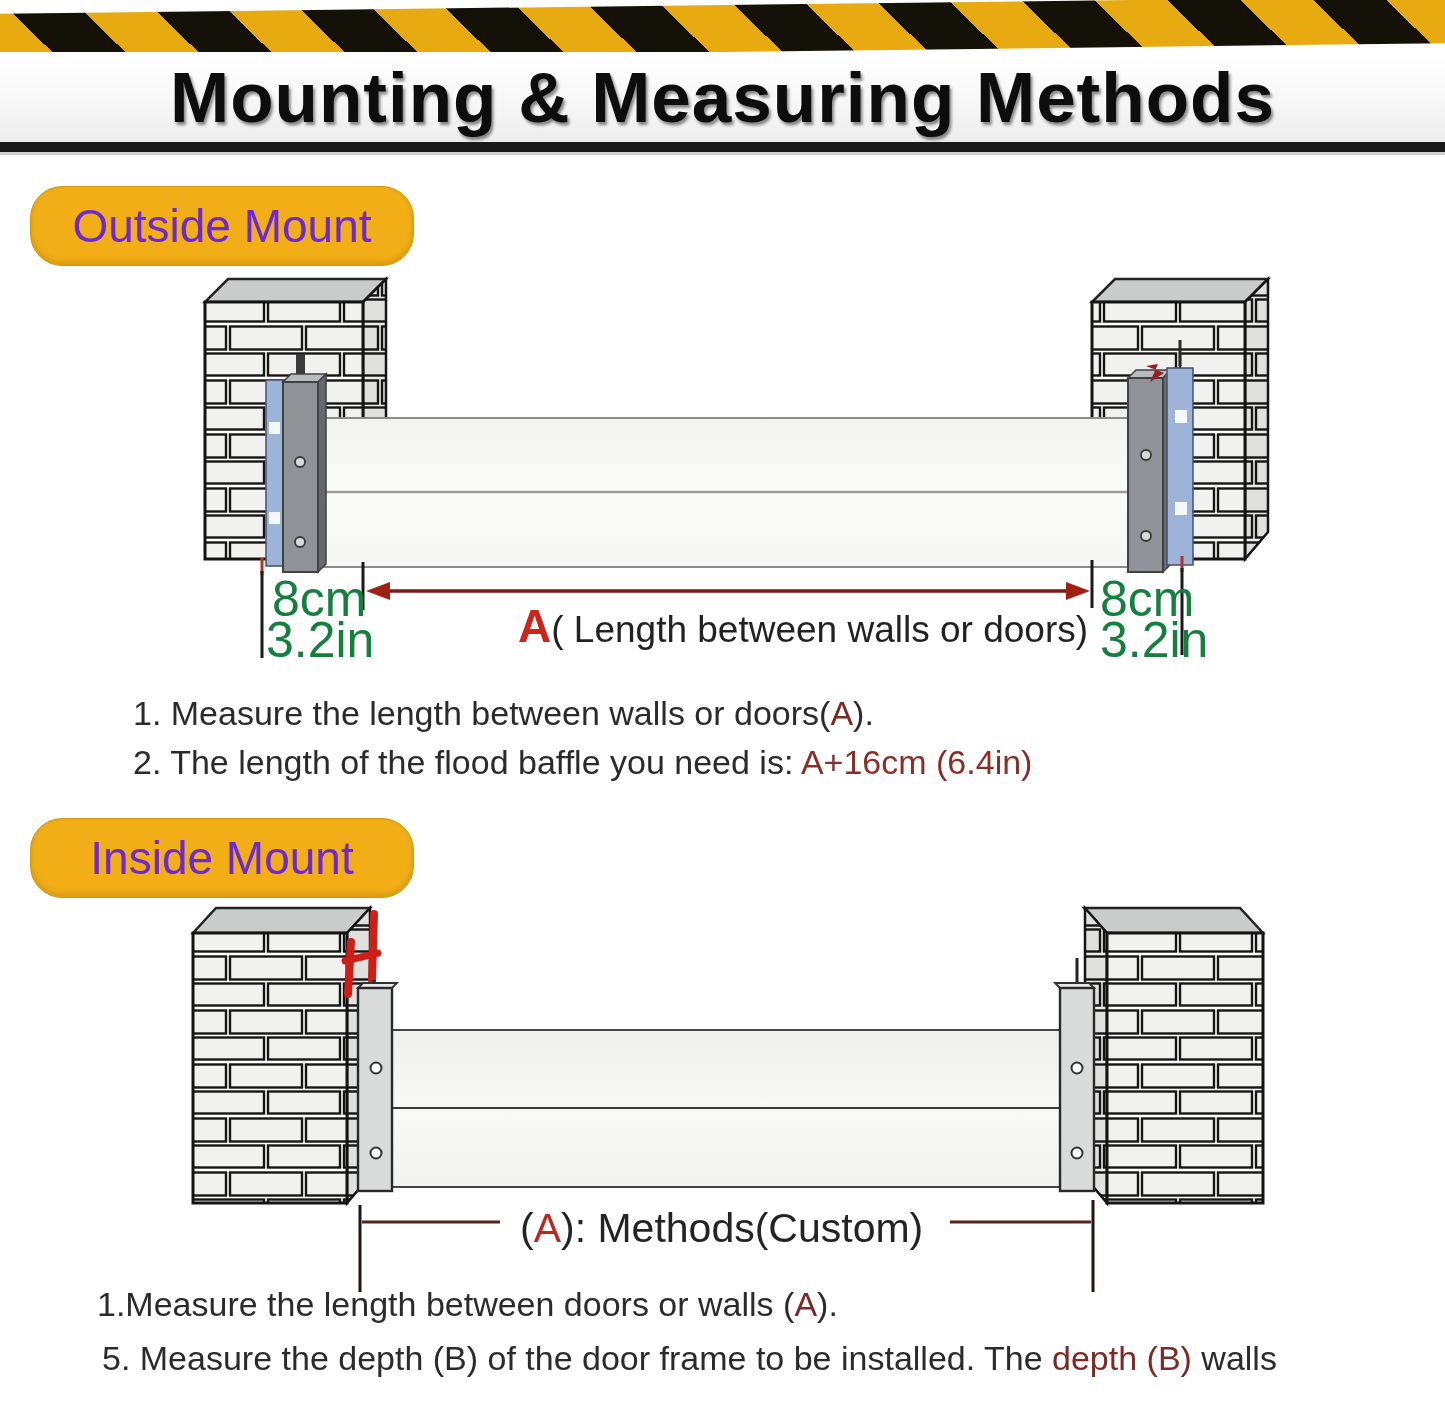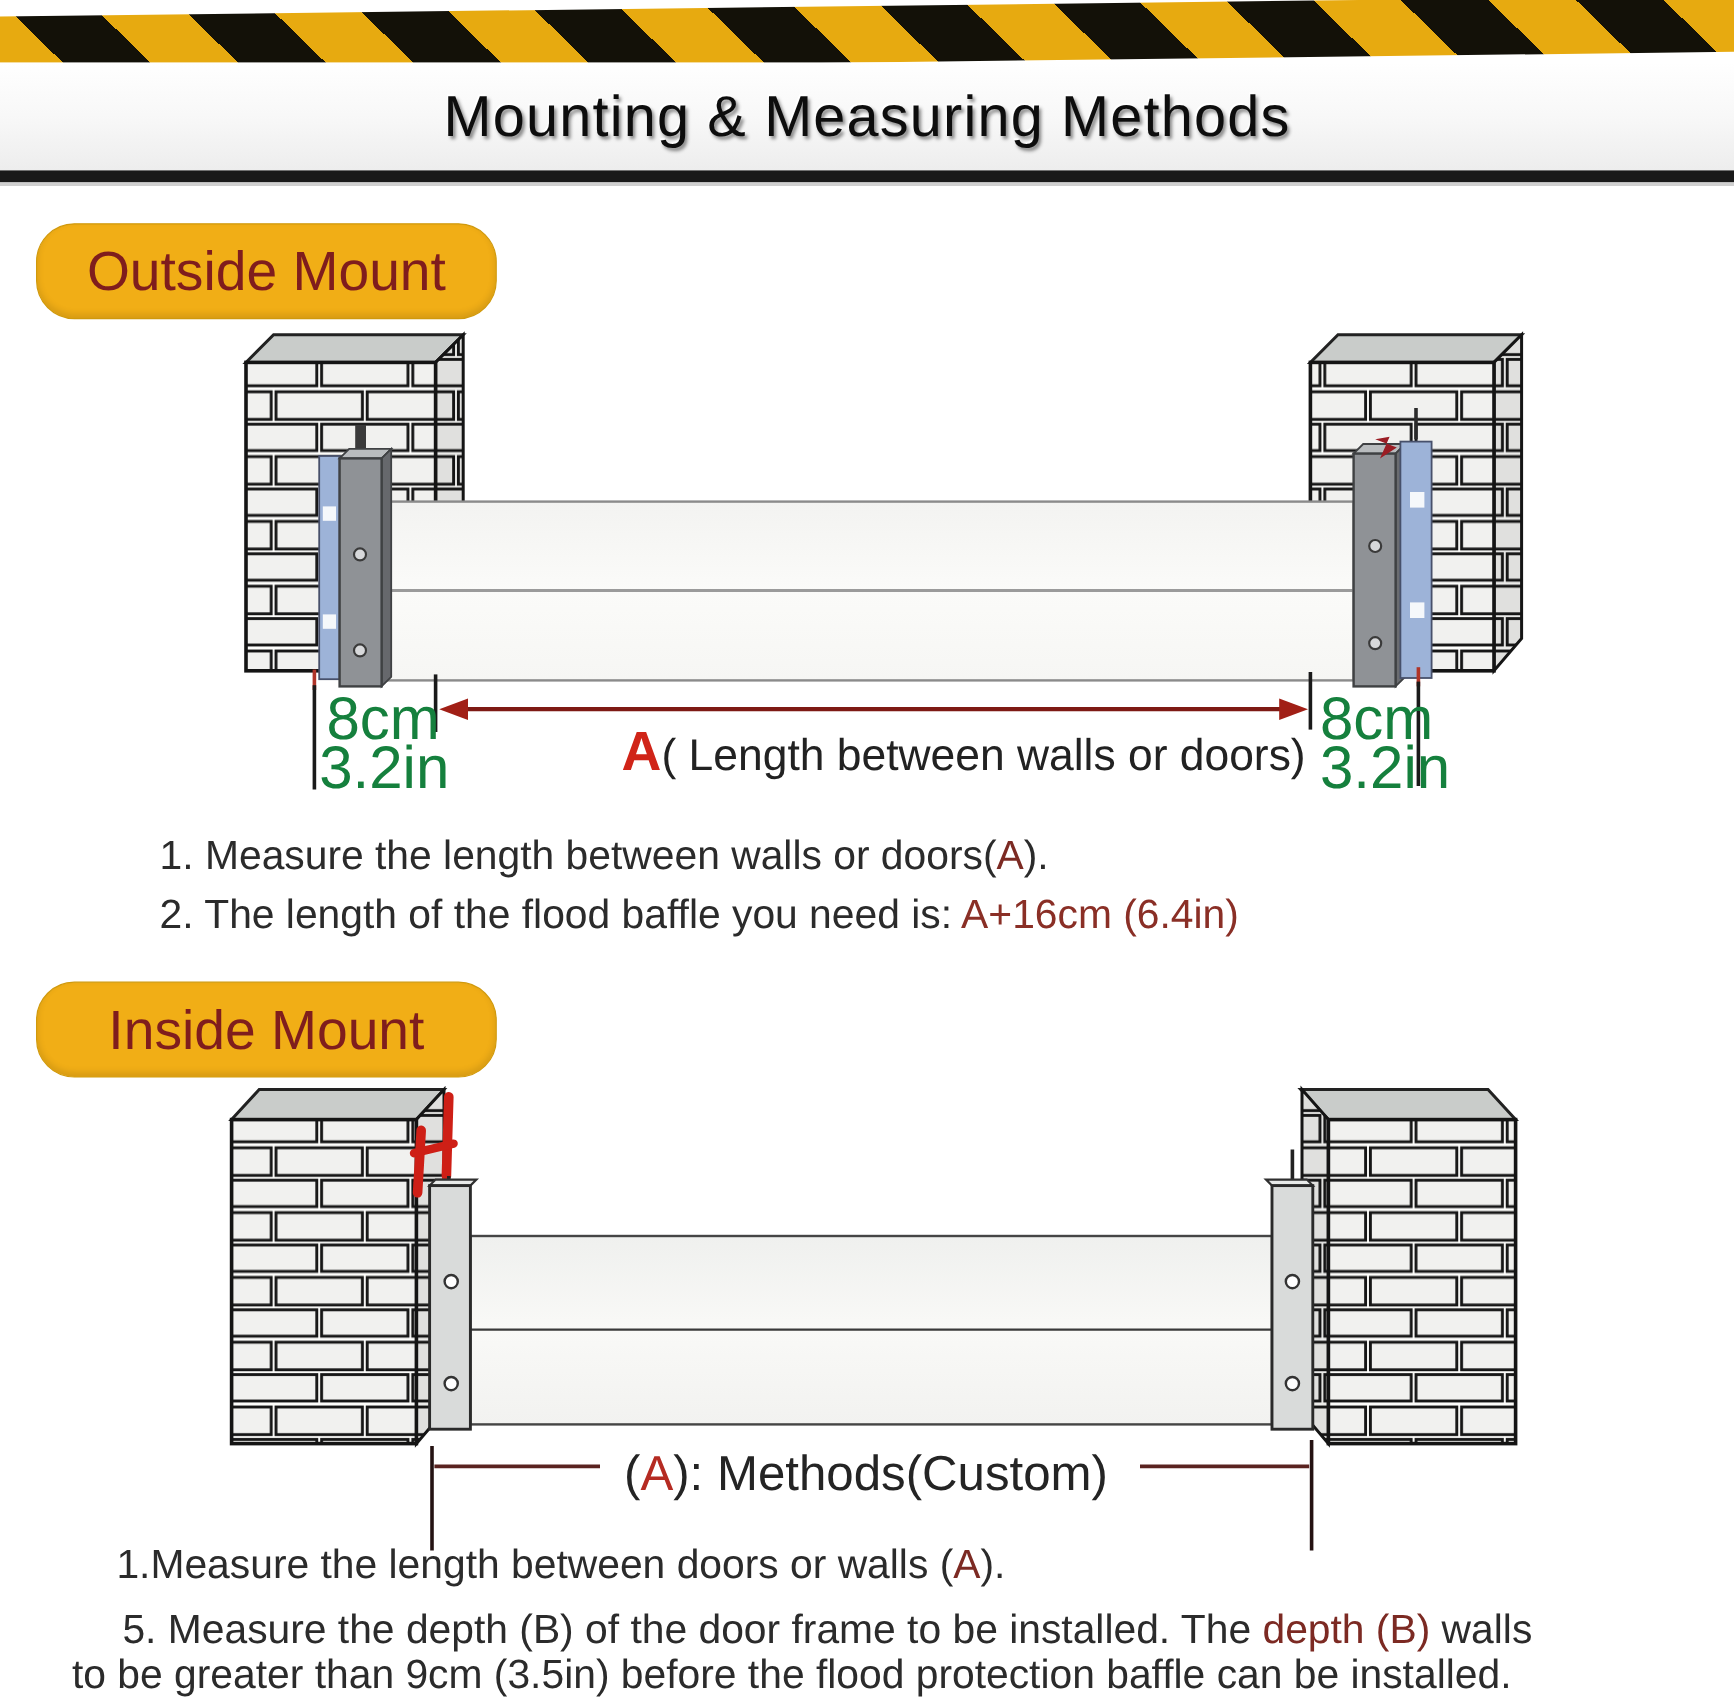--- a/index.html
+++ b/index.html
@@ -5,27 +5,27 @@
   html,body{margin:0;padding:0;background:#ffffff;}
   #stage{position:relative;width:1445px;height:1421px;background:#ffffff;overflow:hidden;
          font-family:"Liberation Sans","DejaVu Sans",sans-serif;color:#262626;}
   .abs{position:absolute;}
   
   .stripe-band{left:-12px;top:5px;width:1470px;height:47px;transform:rotate(-0.7deg);
     background:repeating-linear-gradient(45deg,#e7aa10 0 51px,#131108 51px 102px);}
   .title-band{left:0;top:52px;width:1445px;height:90px;
     background:linear-gradient(180deg,#ffffff 0%,#f7f7f7 55%,#ededed 100%);
     display:flex;align-items:center;justify-content:center;}
-  .title-text{font-size:48px;font-weight:normal;letter-spacing:1px;color:#0d0d0d;
+  .title-text{font-size:71px;font-weight:bold;letter-spacing:1px;color:#0d0d0d;
     text-shadow:2px 3px 3px rgba(0,0,0,0.45), -1px -1px 0 rgba(255,255,255,0.85);}
   .header-bar{left:0;top:142px;width:1445px;height:10px;background:#191919;}
   .header-bar2{left:0;top:152px;width:1445px;height:3px;background:#cfcfcf;}
   
   .badge{width:382px;height:78px;background:#f1ae16;border:1px solid #d0990d;border-radius:32px;
-    display:flex;align-items:center;justify-content:center;font-size:46px;color:#7f1d1d;
+    display:flex;align-items:center;justify-content:center;font-size:46px;color:#6d28d9;
     box-shadow:inset 0 -3px 6px rgba(0,0,0,0.12);}
   
   .dim-num{font-size:50px;color:#15803d;line-height:1.0;}
   .a-label{white-space:nowrap;margin-left:29px;}
   .a-red{font-size:46px;font-weight:bold;color:#d02418;}
   .a-rest{font-size:37px;color:#222222;}
   .step{font-size:34px;color:#2b2b2b;white-space:nowrap;}
   .maroon{color:#7c2a23;}
   .red-val{color:#8a2f26;}
   .depth-label{white-space:nowrap;}
@@ -202,15 +202,14 @@
       <line x1="1093" y1="300" x2="1093" y2="392" stroke="#241212" stroke-width="3"></line>
       <line x1="362" y1="322" x2="500" y2="322" stroke="#5a2320" stroke-width="3"></line>
       <line x1="950" y1="322" x2="1091" y2="322" stroke="#5a2320" stroke-width="3"></line>
     </g>
   </svg>
 
   <div class="abs len-label" style="left:520px;top:1205px;"><span class="lc-p">(</span><span class="lc-a">A</span><span class="lc-r">): Methods(Custom)</span></div>
 
   <div class="abs step" style="left:97px;top:1285px;"><span>1.Measure the length between doors or walls </span><span>(</span><span class="maroon">A</span><span>).</span></div>
   <div class="abs step" style="left:102px;top:1339px;"><span>5. Measure the depth (B) of the door frame to be installed. The </span><span class="maroon">depth (B)</span><span> walls</span></div>
-  <div class="abs step" style="left:60px;top:1377px;"><span>to be greater than 9cm (3.5in) before the flood protection baffle can be installed.</span></div>
 
 </div>
 
 </body></html>

